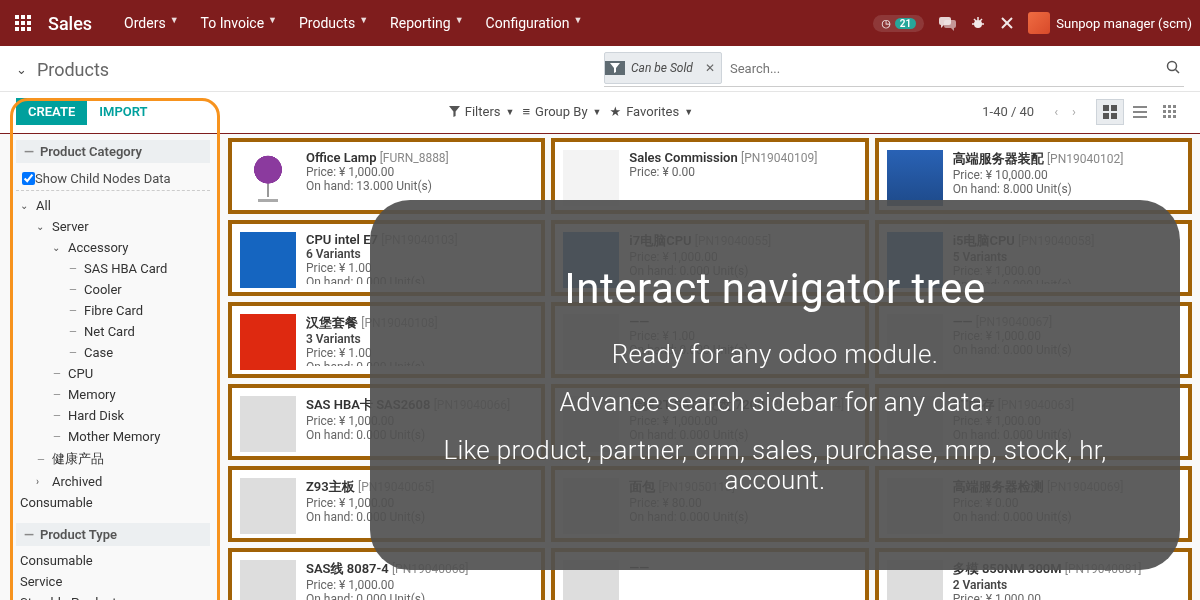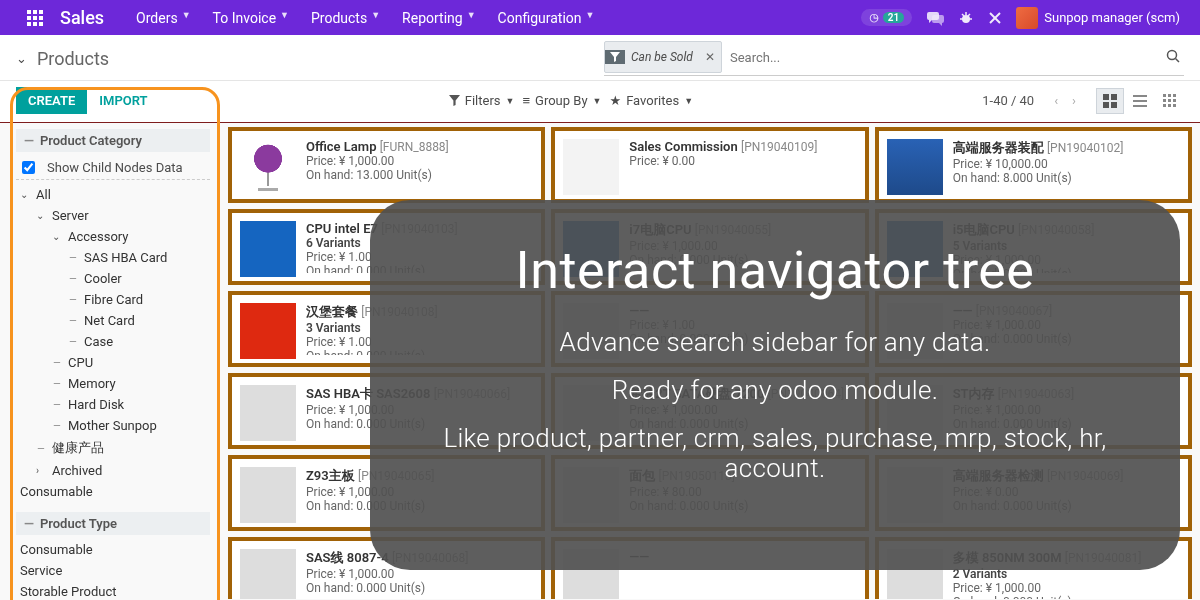--- a/index.html
+++ b/index.html
@@ -1,19 +1,19 @@
 <!DOCTYPE html>
 <html><head>
 <meta charset="utf-8">
 <style>
 * { margin: 0; padding: 0; box-sizing: border-box; font-family: -apple-system, BlinkMacSystemFont, "Segoe UI", Roboto, sans-serif; }
 body { background: #f9f9f9; font-size: 13px; color: #4c4c4c; width: 1200px; height: 600px; overflow: hidden; position: relative; }
 
 
-.navbar { background: #6d28d9; height: 35px; display: flex; align-items: center; padding: 0 20px; color: #fff; }
+.navbar { background: #7f1d1d; height: 46px; display: flex; align-items: center; padding: 0 8px; color: #fff; }
 .navbar-left { display: flex; align-items: center; gap: 4px; }
 .apps-icon { width: 30px; height: 30px; display: flex; align-items: center; justify-content: center; cursor: pointer; }
 .apps-icon svg { fill: #fff; }
 .brand { font-size: 18px; font-weight: 500; padding: 0 18px 0 6px; }
 .nav-menu { display: flex; gap: 2px; }
 .nav-item { padding: 8px 10px; display: flex; gap: 4px; cursor: pointer; font-size: 14px; }
 .nav-item .caret { font-size: 9px; opacity: 0.85; }
 .navbar-right { margin-left: auto; display: flex; align-items: center; gap: 14px; }
 .clock-badge { display: flex; align-items: center; gap: 4px; background: rgba(255,255,255,0.12); border-radius: 12px; padding: 2px 8px; font-size: 11px; }
 .clock-badge .badge-num { background: #26a69a; border-radius: 8px; padding: 0 5px; font-size: 10px; font-weight: 600; }
@@ -49,41 +49,41 @@
 .view-btn { width: 28px; height: 26px; display: flex; align-items: center; justify-content: center; cursor: pointer; border: 1px solid transparent; }
 .view-btn.active { background: #e9ecef; border-color: #ced4da; }
 
 
 .main { display: flex; height: calc(600px - 46px - 38px - 40px); }
 .sidebar { width: 220px; padding: 6px 10px 6px 16px; position: relative; }
 .sidebar-outline { position: absolute; left: 10px; top: -36px; width: 210px; height: 640px; border: 3px solid #f7931e; border-radius: 18px; pointer-events: none; }
 .side-section { margin-bottom: 2px; }
 .side-header { background: #eceff1; padding: 4px 8px; font-weight: 600; font-size: 13px; color: #555; display: flex; align-items: center; gap: 6px; margin-bottom: 4px; }
 .side-header::before { content: '—'; font-weight: 700; color: #888; }
-.side-check { display: flex; align-items: center; gap: 12px; padding: 4px 6px; font-size: 13px; border-bottom: 1px dashed #ccc; margin-bottom: 4px; }
+.side-check { display: flex; align-items: center; gap: 0; padding: 4px 6px; font-size: 13px; border-bottom: 1px dashed #ccc; margin-bottom: 4px; }
 .tree-node { padding: 3px 0 3px 4px; font-size: 13px; color: #333; cursor: pointer; display: flex; align-items: center; gap: 6px; }
 .tree-caret { font-size: 10px; color: #555; width: 10px; }
 .tree-dash { color: #999; width: 10px; text-align: center; }
 .indent-1 { padding-left: 20px; }
 .indent-2 { padding-left: 36px; }
 .indent-3 { padding-left: 52px; }
 .side-plain { padding: 3px 4px; font-size: 13px; color: #333; cursor: pointer; }
 
 .cards { flex: 1; padding: 4px 8px; display: grid; grid-template-columns: repeat(3, 1fr); gap: 6px; align-content: start; overflow: hidden; }
 .card { background: #fff; border: 4px solid #a16207; display: flex; padding: 8px; gap: 10px; height: 76px; }
 .card-img { width: 56px; height: 56px; background: #f3f3f3; display: flex; align-items: center; justify-content: center; flex-shrink: 0; }
 .card-body { flex: 1; overflow: hidden; }
 .card-title { font-weight: 600; font-size: 13px; color: #333; white-space: nowrap; overflow: hidden; text-overflow: ellipsis; }
 .card-ref { color: #888; font-weight: 400; font-size: 12px; }
 .card-sub { font-weight: 600; font-size: 12px; color: #444; }
 .card-line { font-size: 12px; color: #666; white-space: nowrap; }
 
 
 .overlay { position: absolute; left: 370px; top: 200px; width: 810px; height: 370px; background: rgba(80,80,80,0.92); border-radius: 40px; color: #fff; padding: 40px 50px 30px; font-family: "Century Gothic", Futura, sans-serif; text-align: center; }
-.overlay-title { font-size: 52px; font-weight: 400; margin-bottom: 26px; letter-spacing: 0.5px; }
+.overlay-title { font-size: 42px; font-weight: 400; margin-bottom: 26px; letter-spacing: 0.5px; margin-top: 24px; }
 .overlay-line { font-size: 26px; font-weight: 300; margin-bottom: 18px; letter-spacing: 0.3px; }
 
 .thumb-lamp { background: radial-gradient(circle at 50% 35%, #8b3a9e 0 30%, transparent 31%), linear-gradient(#999 0 0) 50% 75%/2px 18px no-repeat, linear-gradient(#aaa 0 0) 50% 92%/20px 3px no-repeat; background-color: #fff; }
 .thumb-intel { background: #1565c0; color: #fff; font-size: 9px; font-weight: 700; }
 .thumb-flag { background: linear-gradient(#de2910 0 0); position: relative; }
 .thumb-commission { font-size: 20px; }
 .thumb-server { background: linear-gradient(#2962b5, #1e4a8a); color: #fff; font-size: 8px; }
 .thumb-gray { background: #ddd; }
 </style>
 </head>
@@ -300,21 +300,21 @@
           <div class="tree-node indent-2">
             <span class="tree-dash">–</span>
             <span>Memory</span>
           </div>
           <div class="tree-node indent-2">
             <span class="tree-dash">–</span>
             <span>Hard Disk</span>
           </div>
           <div class="tree-node indent-2">
             <span class="tree-dash">–</span>
-            <span>Mother Sunpop</span>
+            <span>Mother Memory</span>
           </div>
         </div>
       <div class="tree-node indent-1">
           <span class="tree-dash">–</span>
           <span>健康产品</span>
         </div>
       <div class="tree-node indent-1">
           <span class="tree-caret">›</span>
           <span>Archived</span>
         </div>
@@ -477,16 +477,16 @@
           <div class="card-sub">2 Variants</div>
           <div class="card-line">Price: ¥ 1,000.00</div>
           <div class="card-line">On hand: 0.000 Unit(s)</div>
         </div>
       </div>
     </div>
 </div>
 
 <div class="overlay">
   <div class="overlay-title">Interact navigator tree</div>
+  <div class="overlay-line">Ready for any odoo module.</div>
   <div class="overlay-line">Advance search sidebar for any data.</div>
-  <div class="overlay-line">Ready for any odoo module.</div>
   <div class="overlay-line">Like product, partner, crm, sales, purchase, mrp, stock, hr, account.</div>
 </div>
 
 </body></html>

